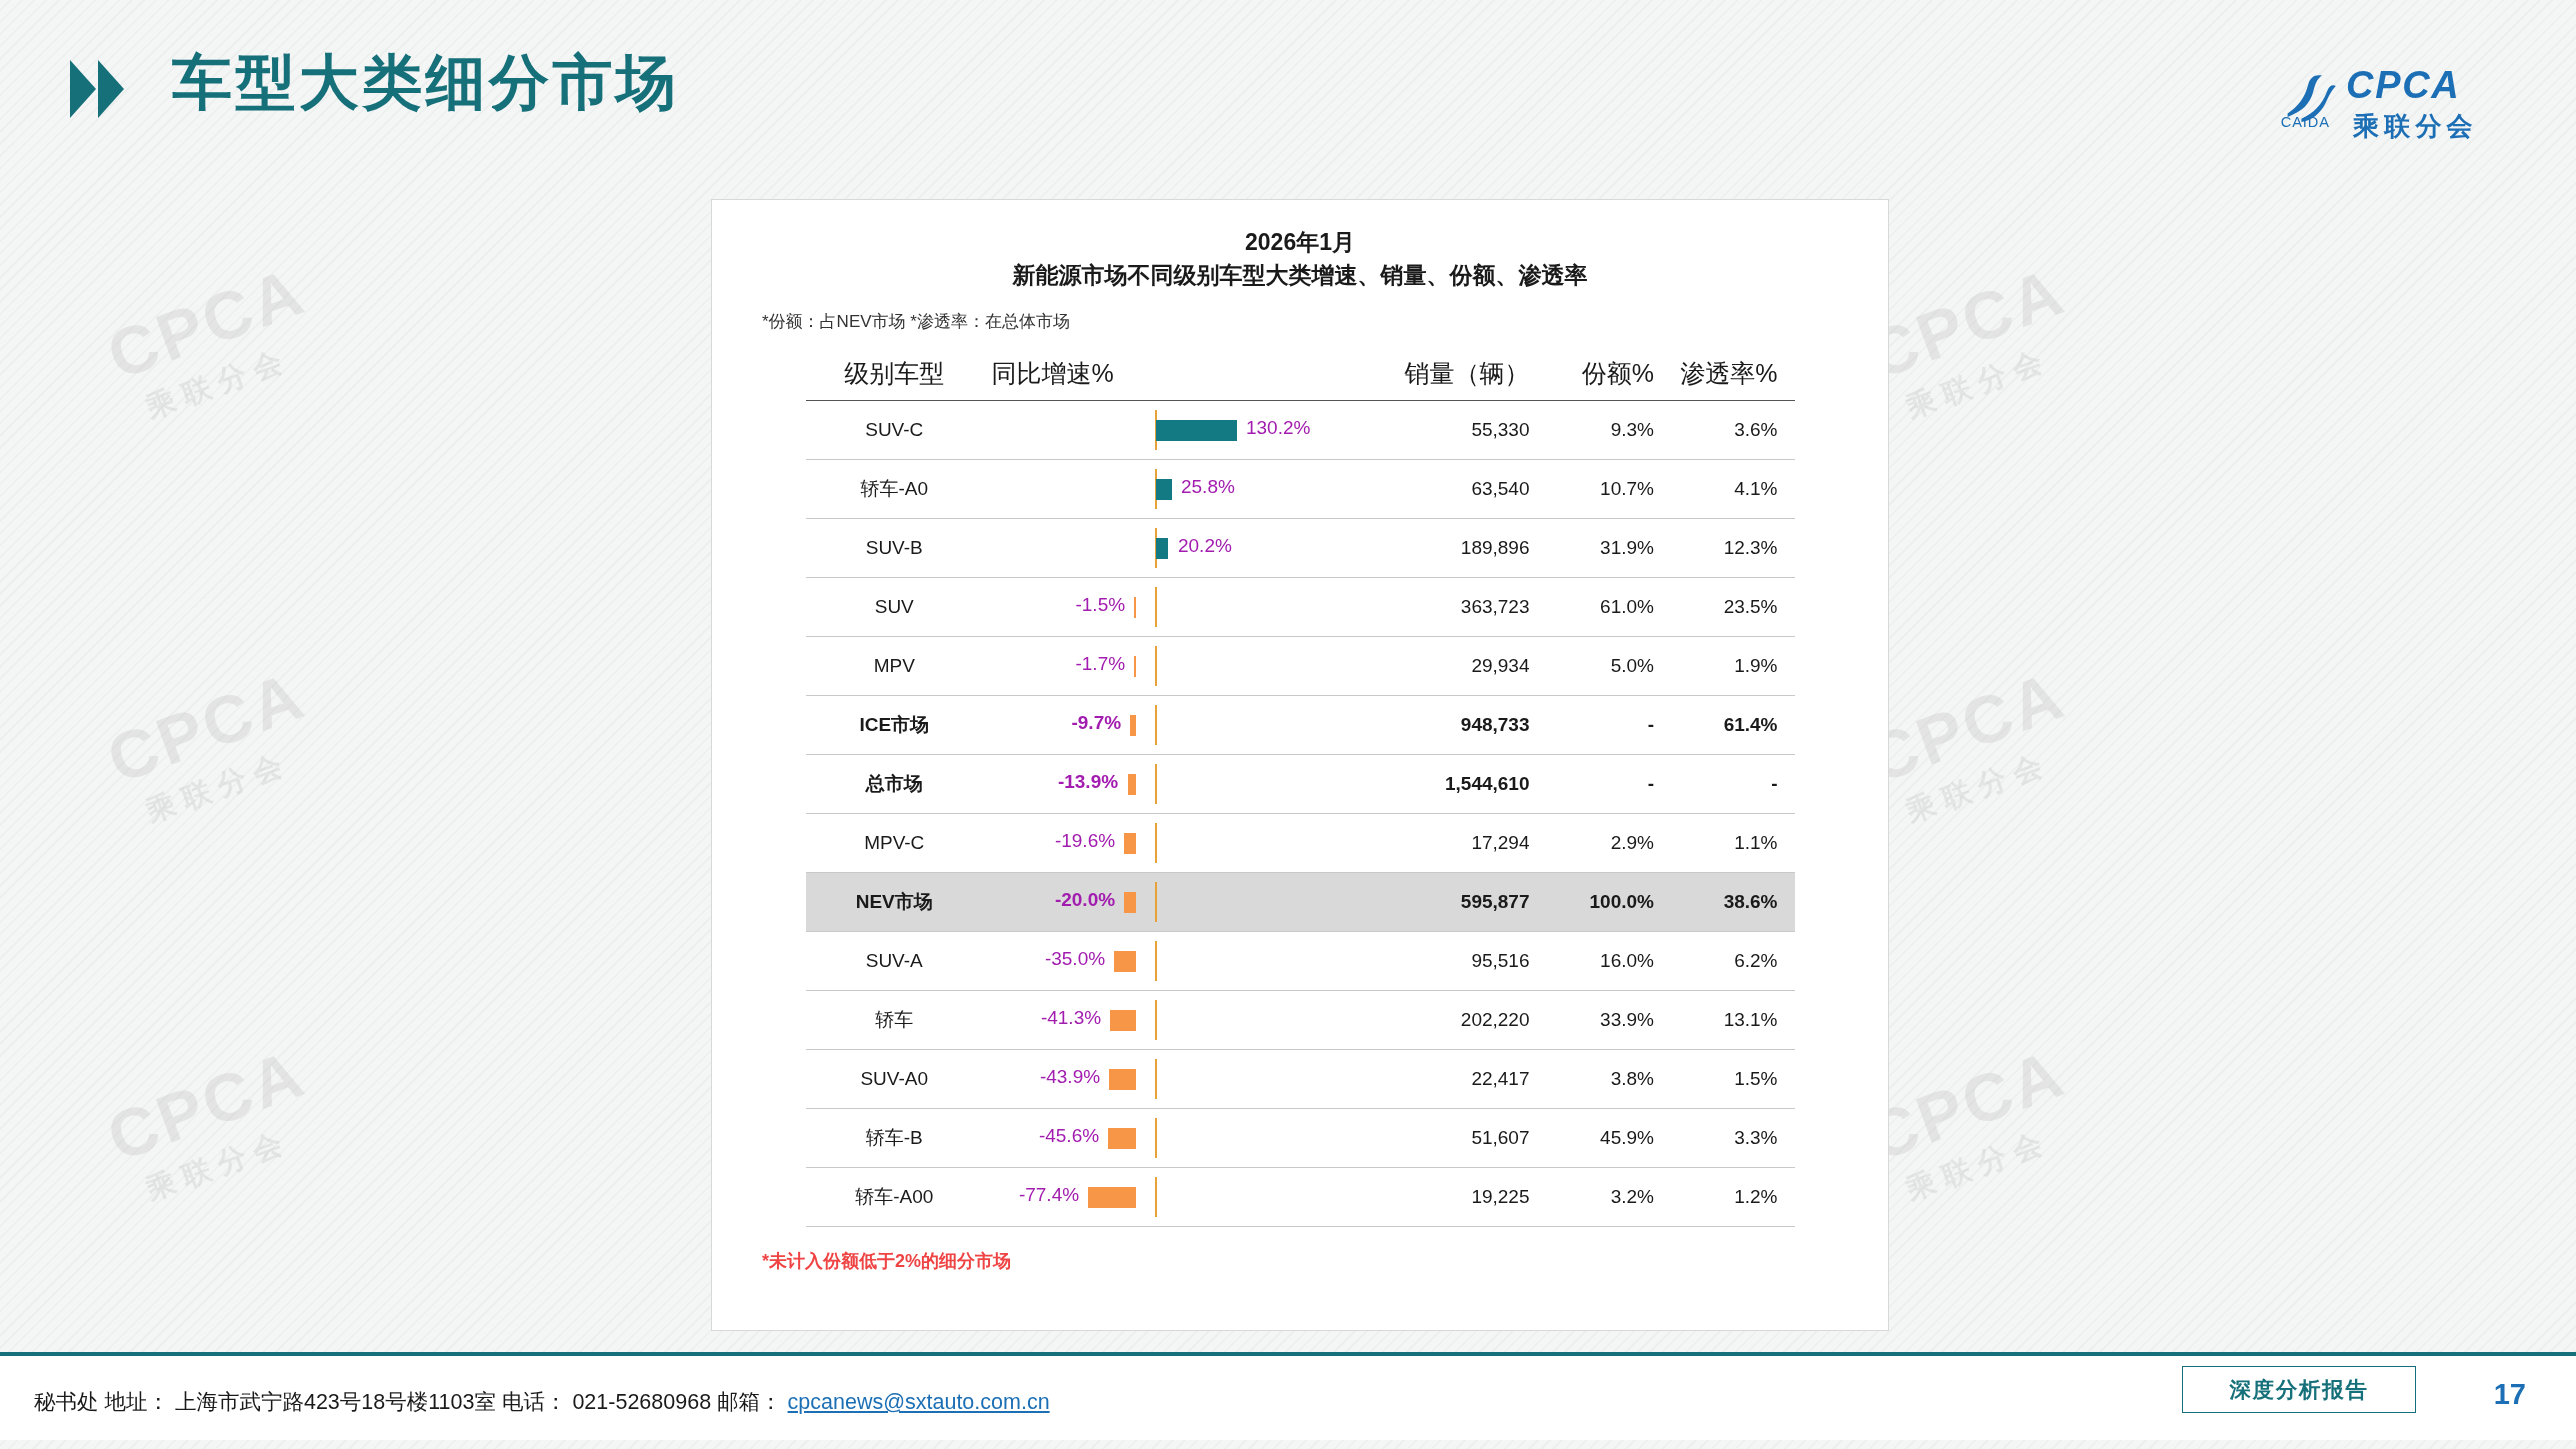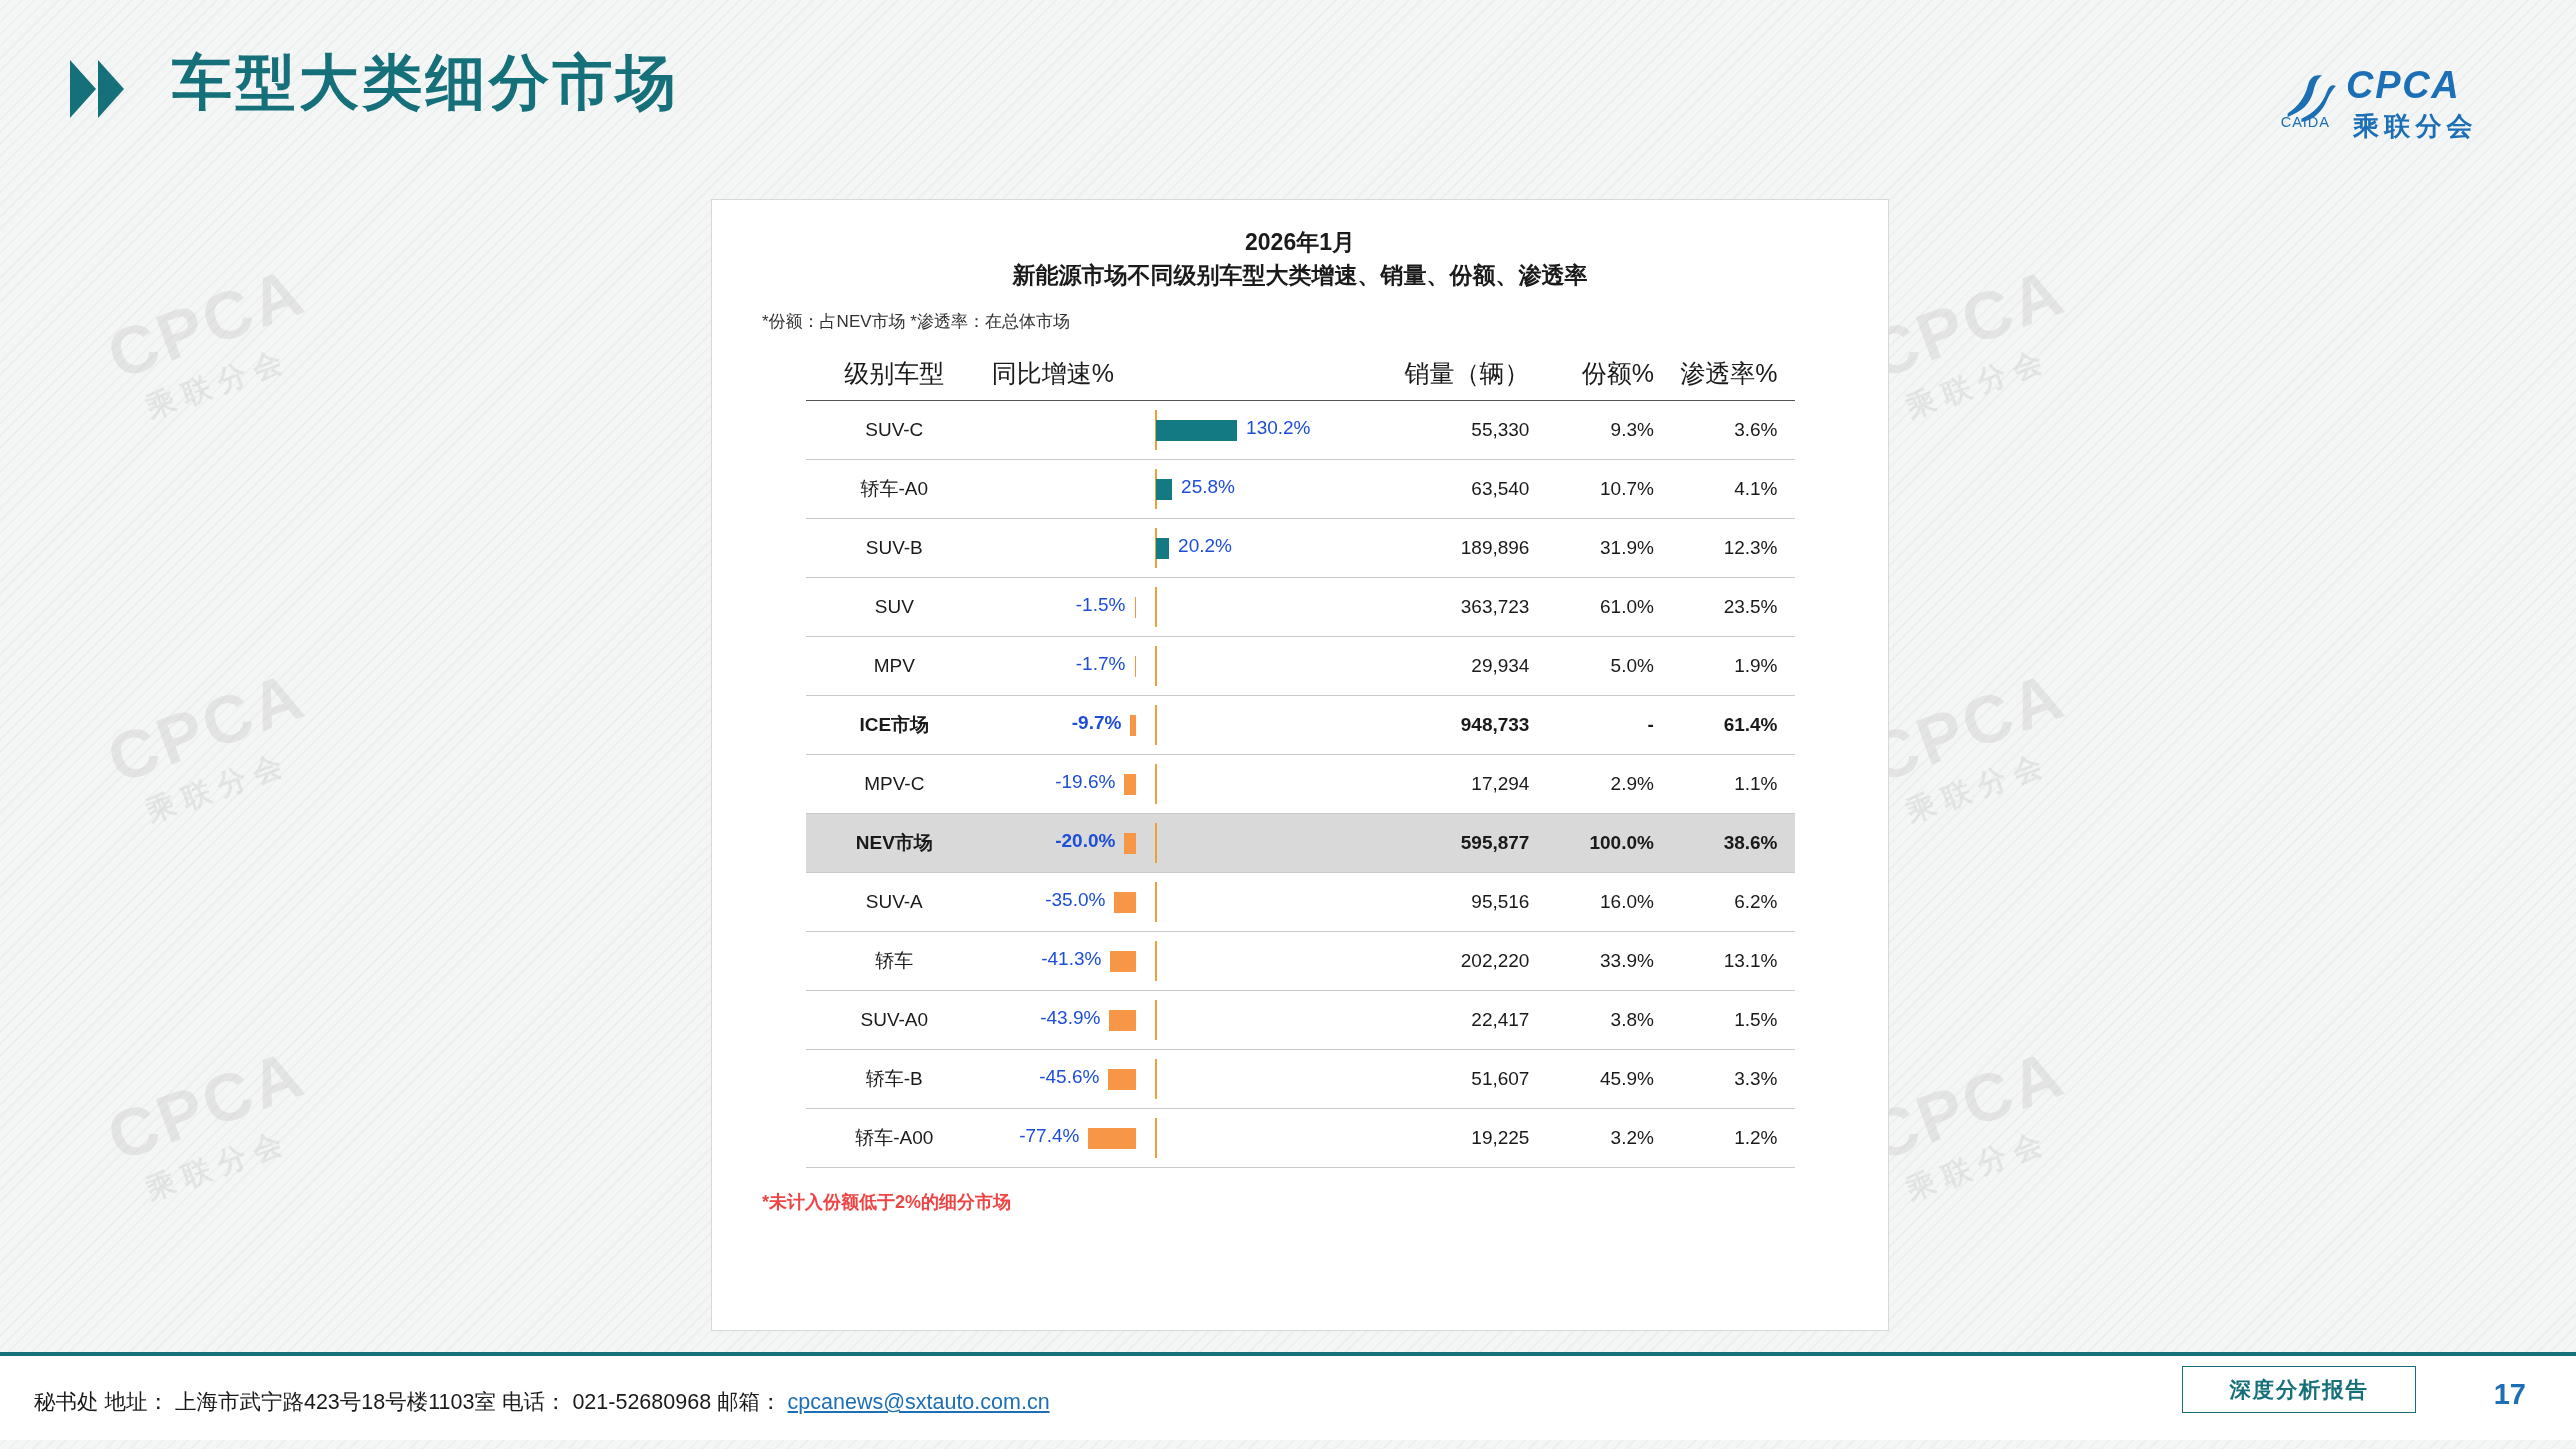--- a/index.html
+++ b/index.html
@@ -229,21 +229,21 @@
     left: 173px;
   }
   .bar.neg {
     background: #f79646;
     right: 240px; 
   }
   .bar-label {
     position: absolute;
     top: 16.3px;
     font-size: 19px;
-    color: #1d4ed8;
+    color: #a21caf;
     white-space: nowrap;
   }
   .card-foot {
     margin-top: 22px;
     margin-left: 50px;
     font-size: 18px;
     font-weight: bold;
     color: #ef4444;
   }
 
@@ -448,20 +448,33 @@
               <div class="barwrap">
                 <div class="zeroline"></div>
                 <div class="bar neg" style="width: 6px;"></div>
                 <div class="bar-label" style="right: 255px; text-align: right;">-9.7%</div>
               </div>
             </td>
             <td class="c-sales">948,733</td>
             <td class="c-share">-</td>
             <td class="c-pen">61.4%</td>
           </tr>
+          <tr class="bold">
+            <td class="c-name">总市场</td>
+            <td class="c-bar">
+              <div class="barwrap">
+                <div class="zeroline"></div>
+                <div class="bar neg" style="width: 8.6px;"></div>
+                <div class="bar-label" style="right: 258px; text-align: right;">-13.9%</div>
+              </div>
+            </td>
+            <td class="c-sales">1,544,610</td>
+            <td class="c-share">-</td>
+            <td class="c-pen">-</td>
+          </tr>
           <tr>
             <td class="c-name">MPV-C</td>
             <td class="c-bar">
               <div class="barwrap">
                 <div class="zeroline"></div>
                 <div class="bar neg" style="width: 12px;"></div>
                 <div class="bar-label" style="right: 261px; text-align: right;">-19.6%</div>
               </div>
             </td>
             <td class="c-sales">17,294</td>

